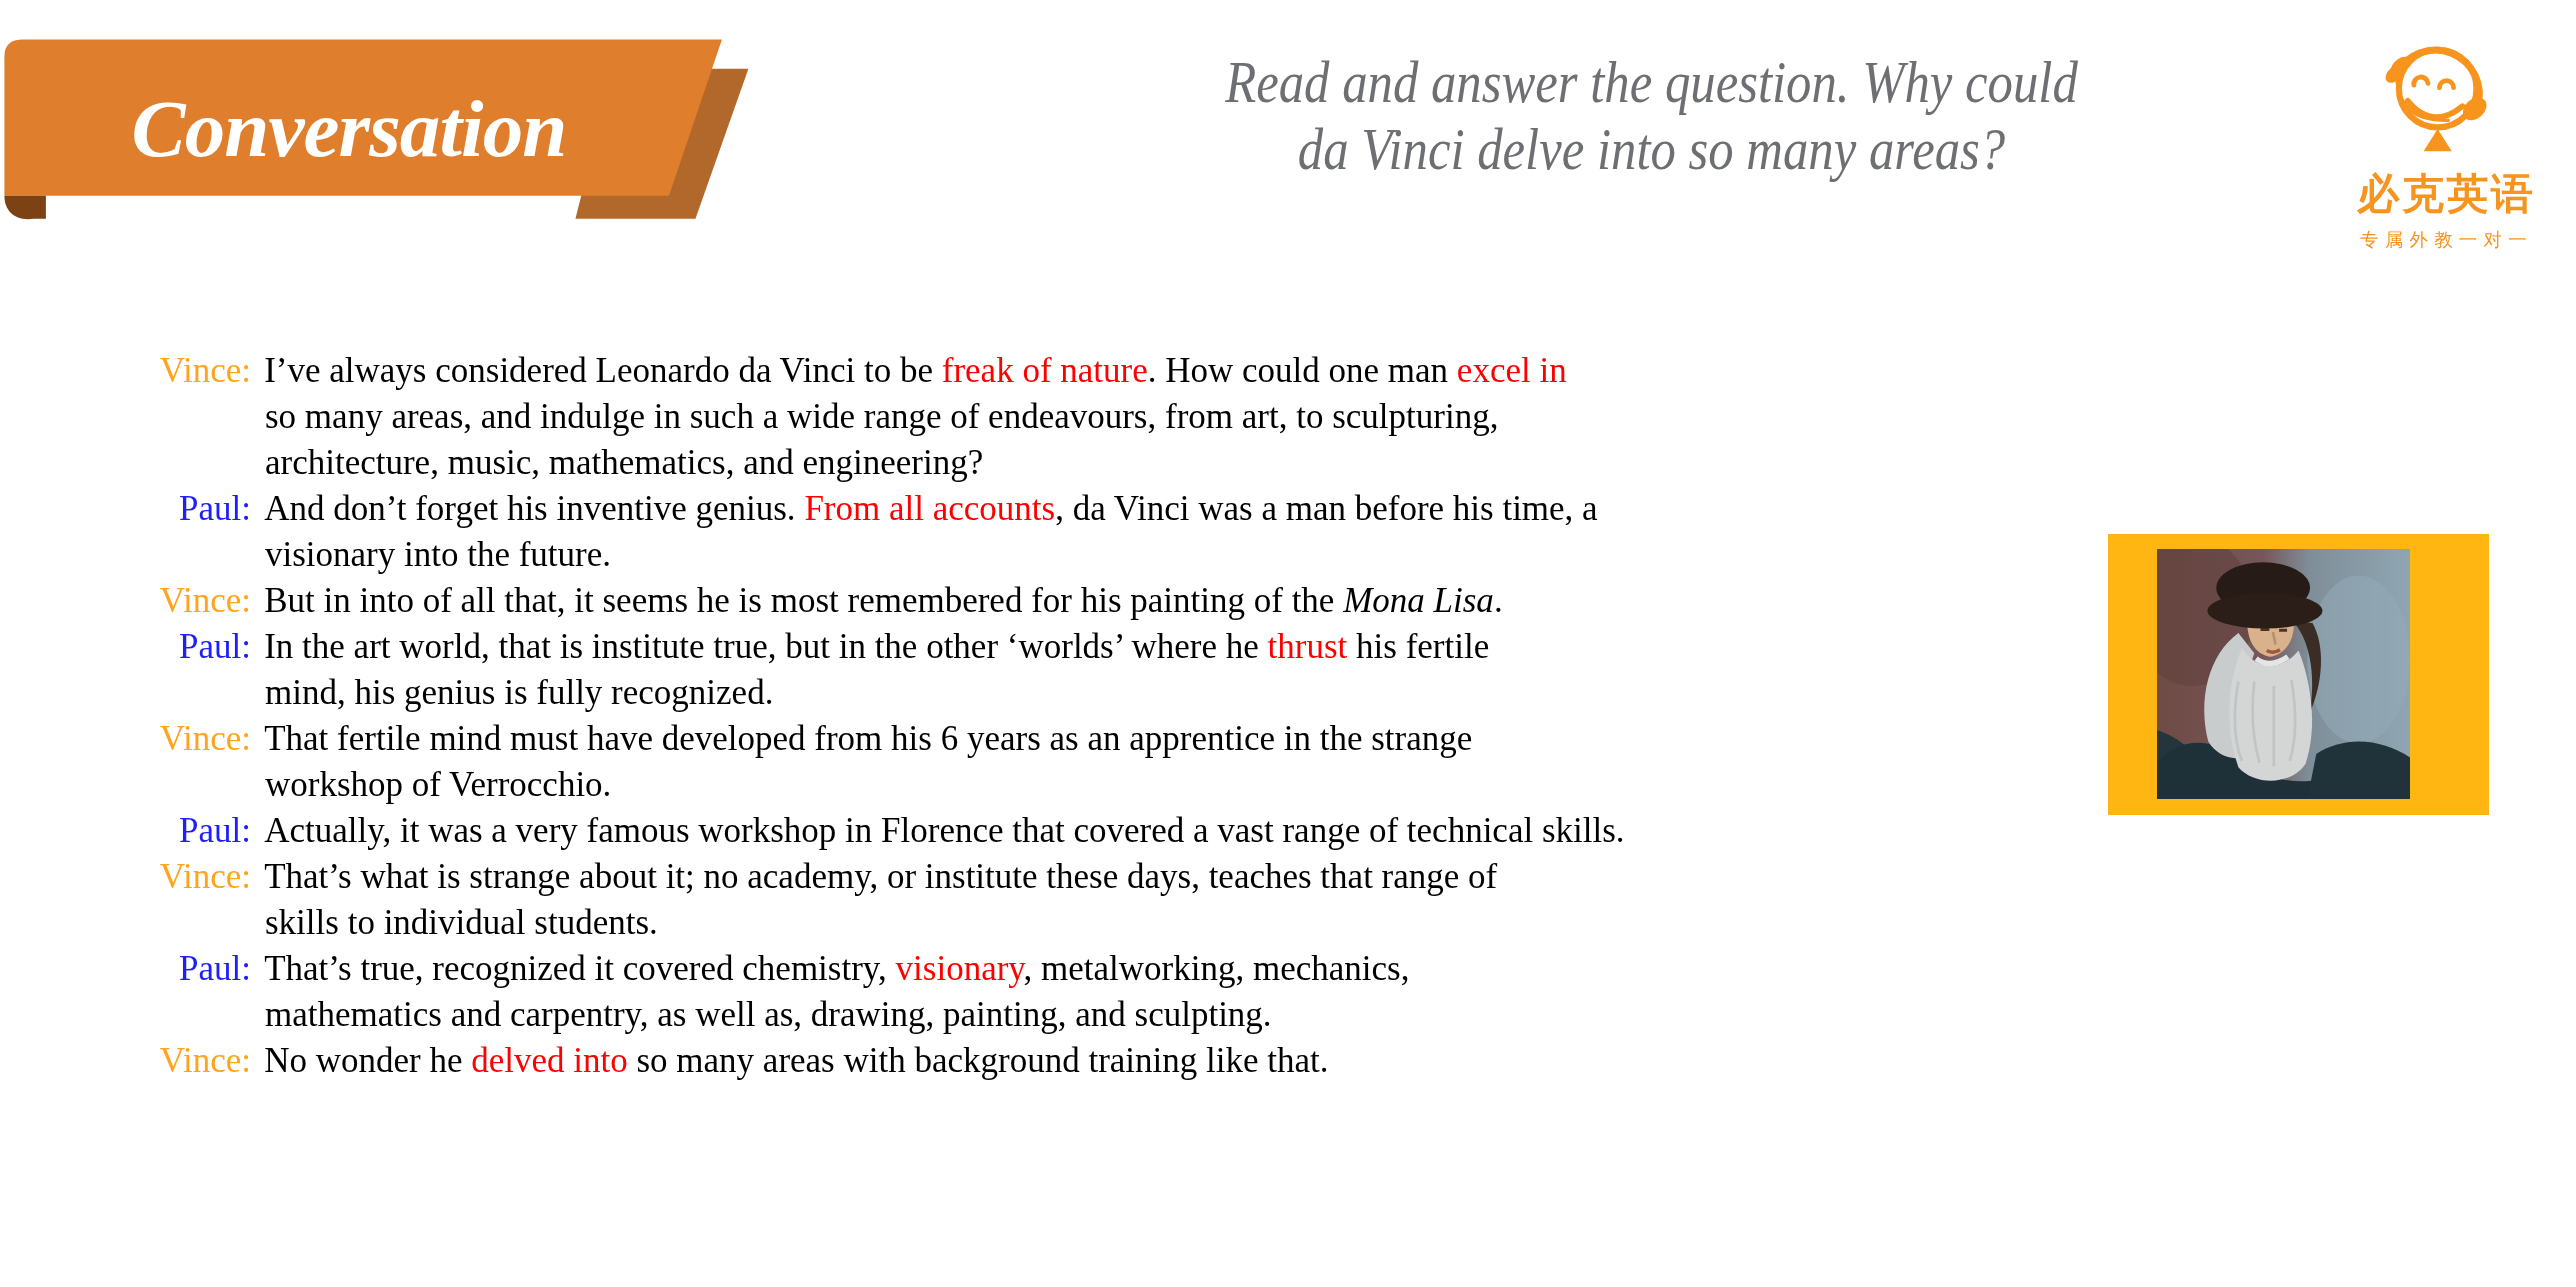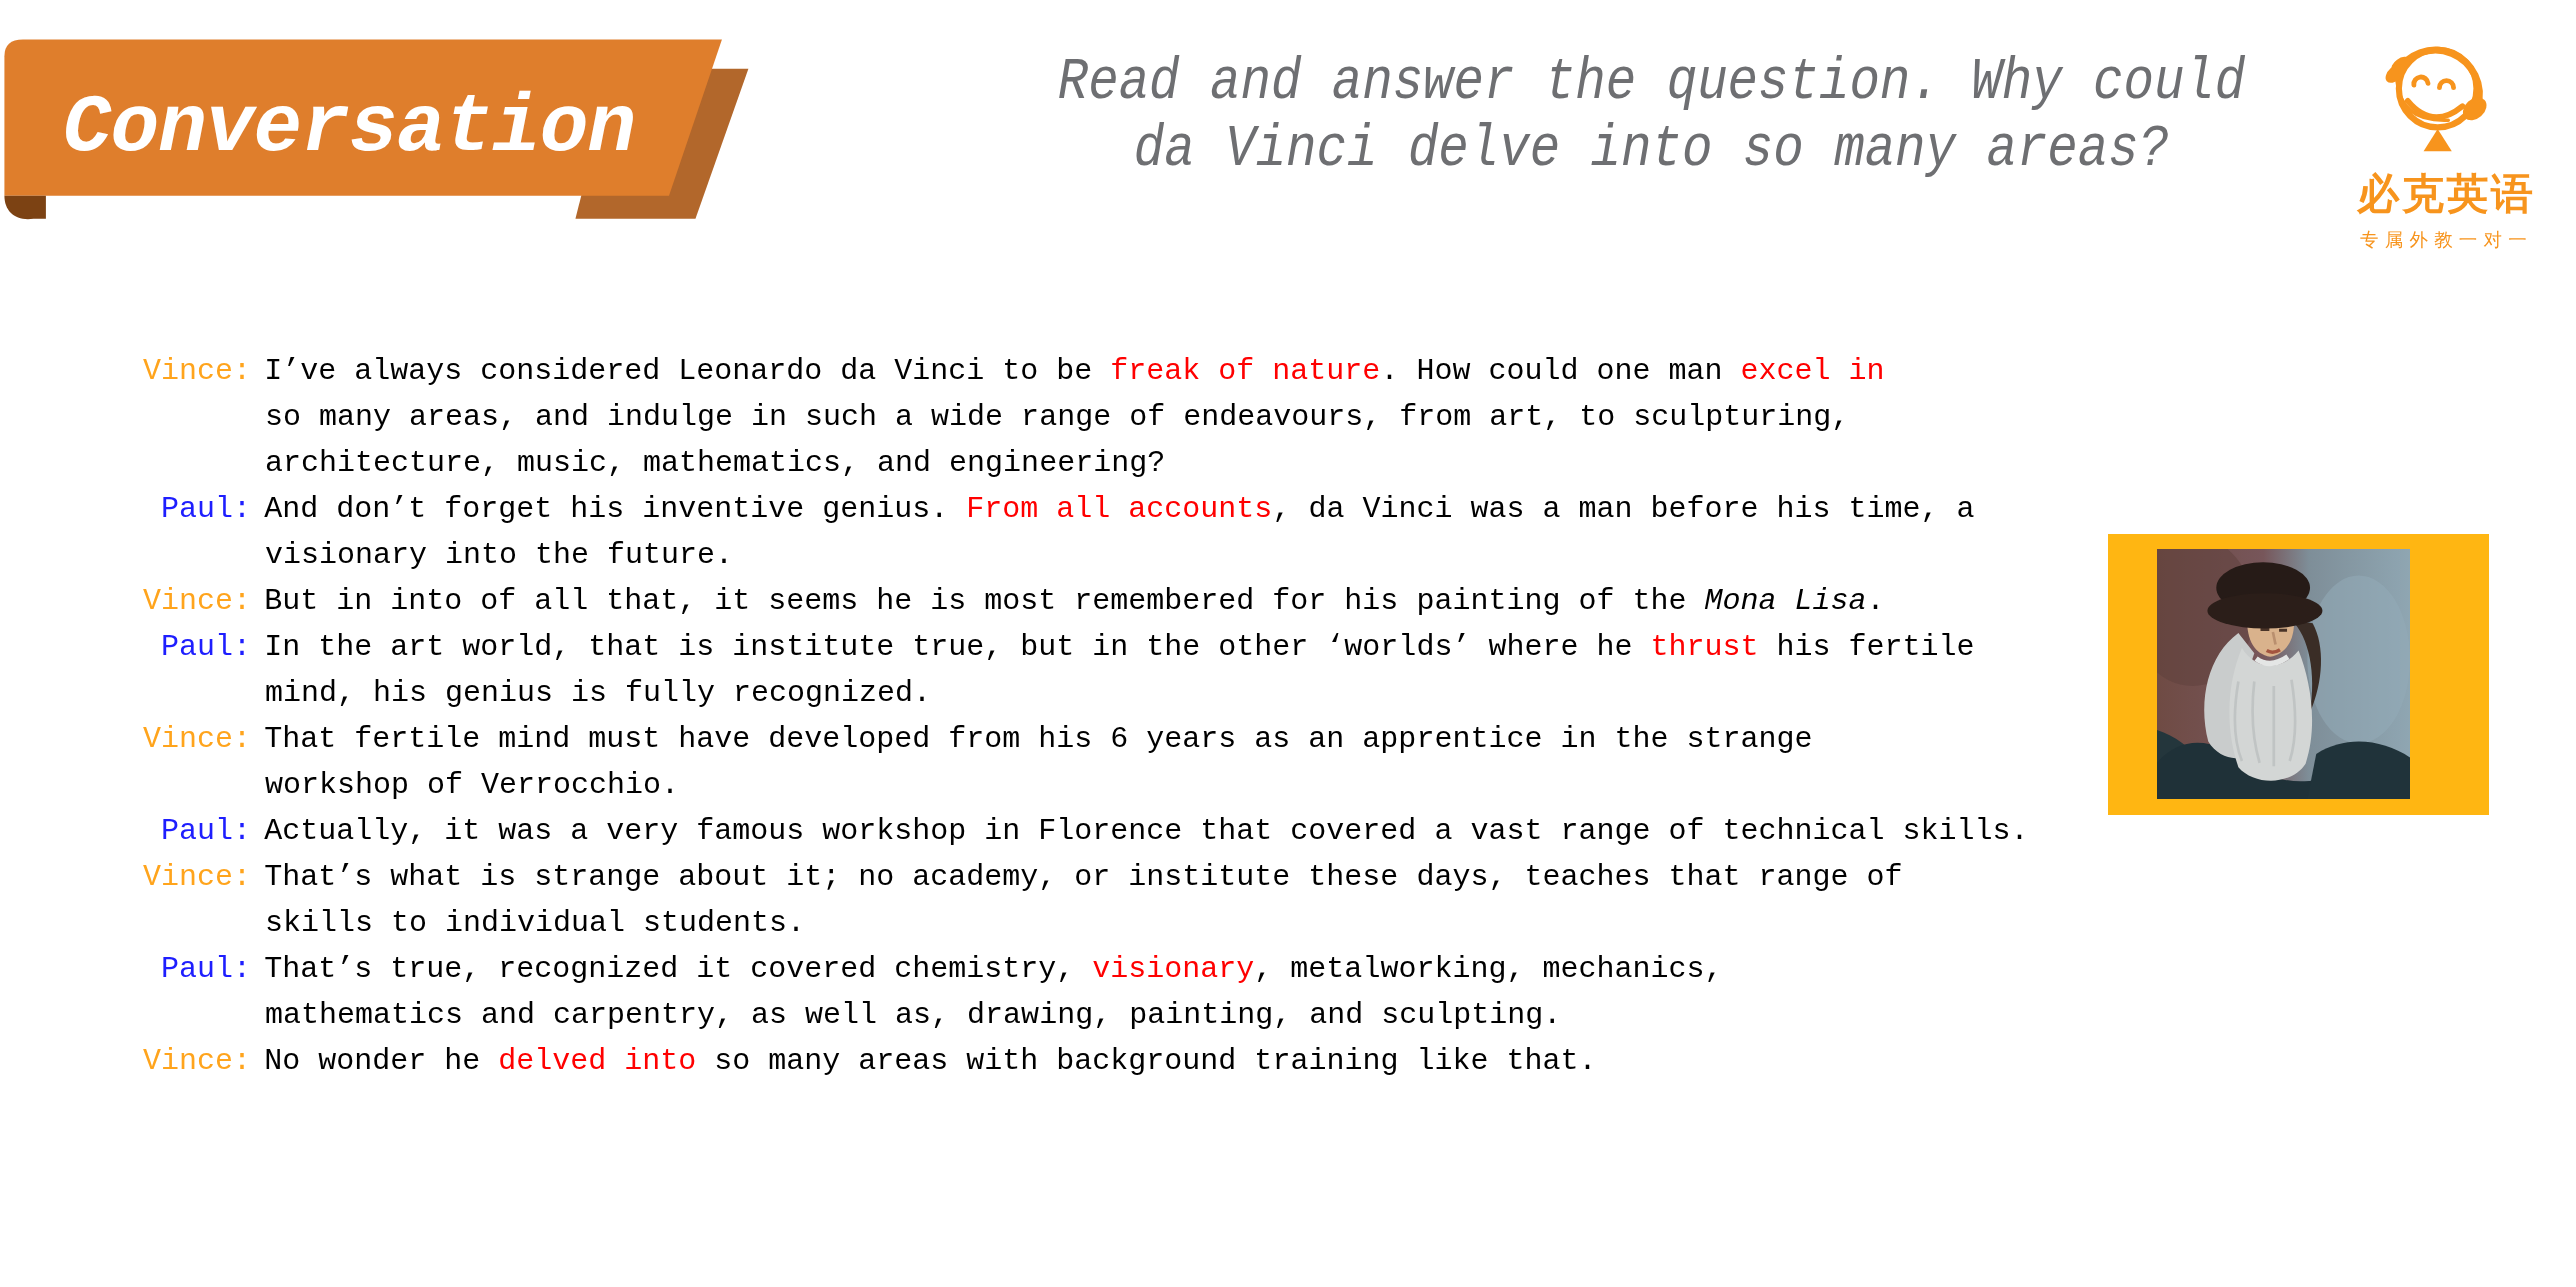--- a/index.html
+++ b/index.html
@@ -1,18 +1,18 @@
 <!DOCTYPE html>
 <html style="font-size:14px"><head>
 <meta charset="utf-8">
 <style>
   html,body{margin:0;padding:0;background:#ffffff;}
   #slide{
     position:relative;width:2576px;height:1180px;background:#ffffff;overflow:hidden;
-    font-family:Liberation Mono, monospace;
+    font-family:Liberation Serif, serif;
   }
 
   
   .banner{position:absolute;left:0;top:35px;width:759px;height:190px;}
   .banner svg{position:absolute;left:0;top:0;}
   .banner-label{
     position:absolute;left:0;top:39px;width:698px;height:110px;line-height:110px;
     text-align:center;color:#ffffff;font-size:81px;font-weight:bold;font-style:italic;
     letter-spacing:-0.9px;
   }
@@ -25,21 +25,21 @@
   }
 
   
   .logo{position:absolute;left:2323px;top:8.8px;width:247px;text-align:center;color:#F7941D;}
   .logo-name{font-size:42px;font-weight:bold;letter-spacing:2.6px;margin-top:1px;white-space:nowrap;}
   .logo-tagline{font-size:18.5px;letter-spacing:6.2px;margin-top:5.3px;white-space:nowrap;}
 
   
   .dialogue{
     position:absolute;left:88px;top:348px;width:2208px;
-    font-size:30px;line-height:46px;color:#000000;
+    font-size:35px;line-height:46px;color:#000000;
   }
   .turn{padding-left:177px;text-indent:-177px;white-space:nowrap;}
   .speaker{display:inline-block;width:163px;margin-right:13.2px;text-align:right;text-indent:0;}
   .turn .red{color:#FF0000;}
   .turn .it{font-style:italic;margin-top:48px;}
 
   
   .portrait-frame{position:absolute;left:2108px;top:534px;width:381px;height:281px;background:#FFB612;}
   .portrait-photo{position:absolute;left:49px;top:15px;width:253px;height:250px;}
 

